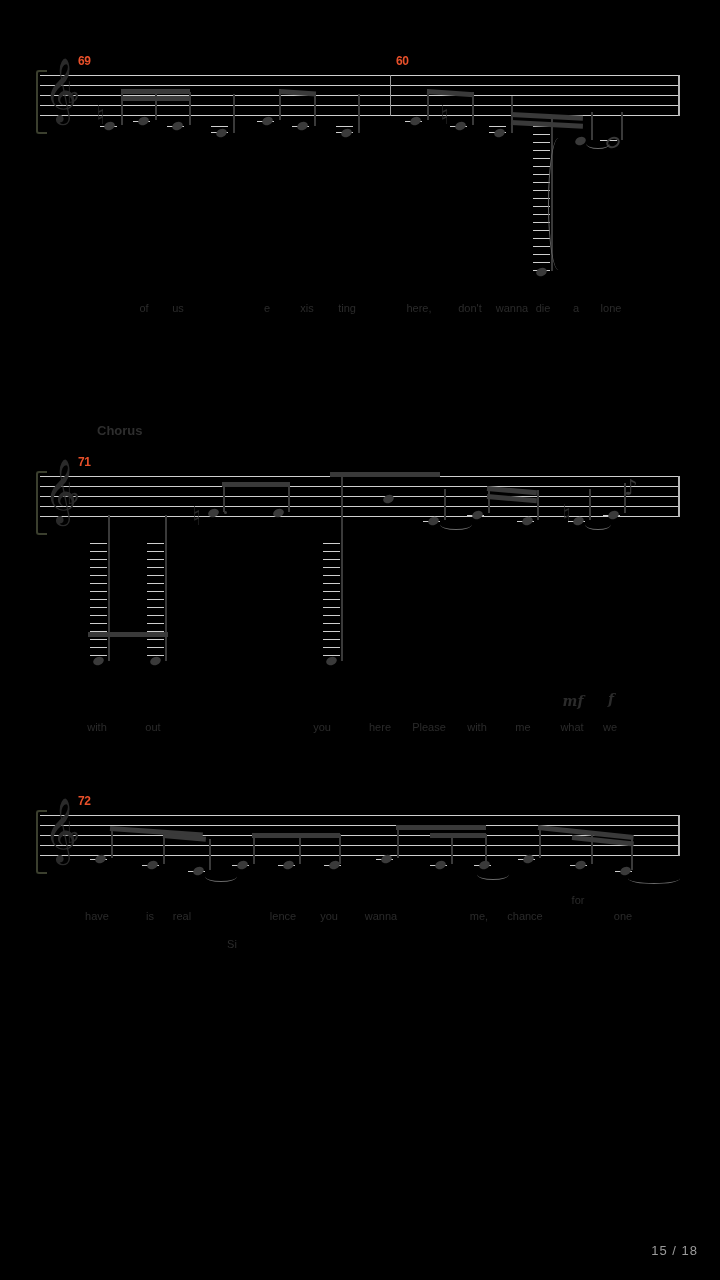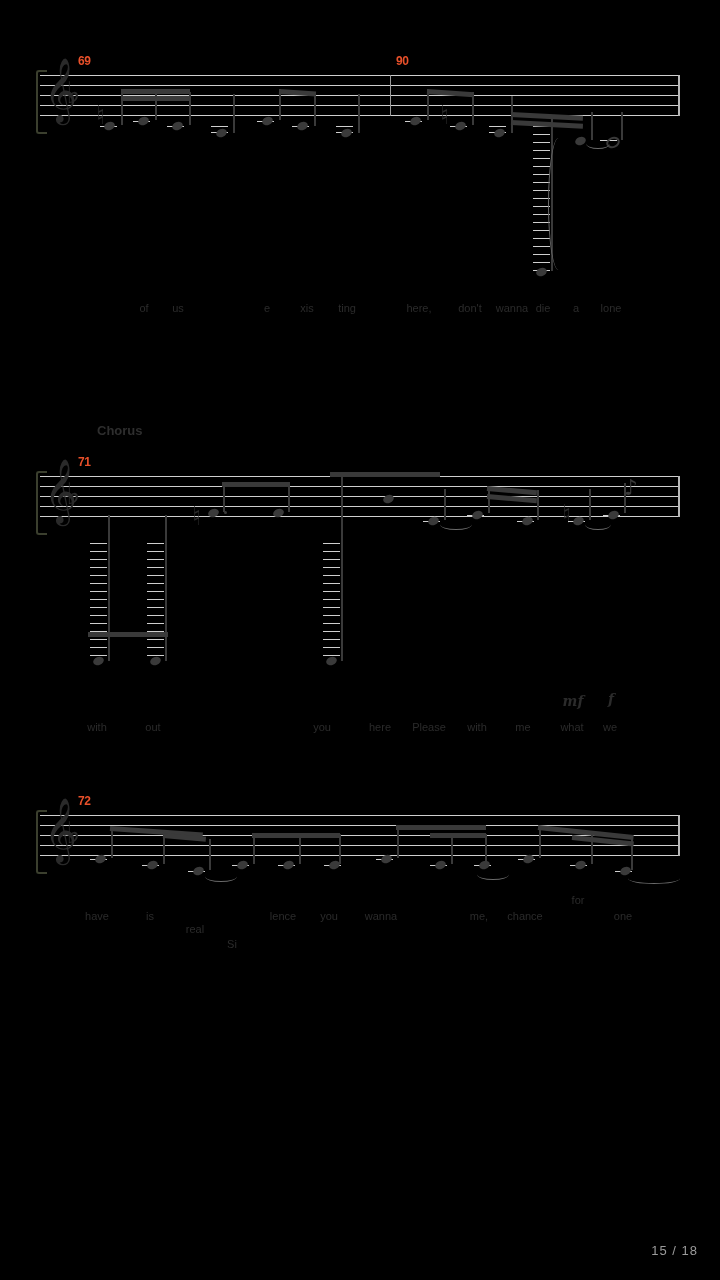--- a/index.html
+++ b/index.html
@@ -199,21 +199,21 @@
   }
 </style>
 </head>
 <body>
 
 <div class="page">
 
   <div class="system sys1">
 
     <div class="measure-num" style="left:78px; top:14px;">69</div>
-    <div class="measure-num" style="left:396px; top:14px;">90</div>
+    <div class="measure-num" style="left:396px; top:14px;">60</div>
 
     <div class="bracket" style="left:36px; top:30px; height:60px;"></div>
 
     <div class="staff" style="top:35px;">
       <div class="line l0"></div>
       <div class="line l1"></div>
       <div class="line l2"></div>
       <div class="line l3"></div>
       <div class="line l4"></div>
     </div>
@@ -540,21 +540,21 @@
     <div class="stem" style="left:591px; top:49px; height:30px;"></div>
 
     <div class="ledger" style="left:615px; top:86px;"></div>
     <div class="notehead" style="left:620px; top:82px;"></div>
     <div class="stem" style="left:631px; top:52px; height:33px;"></div>
 
     <div class="slur" style="left:628px; top:88px; width:52px;"></div>
 
     <div class="lyric" style="left:97px;  top:125px;">have</div>
     <div class="lyric" style="left:150px; top:125px;">is</div>
-    <div class="lyric" style="left:195px; top:125px;margin-top:13px;">real</div>
+    <div class="lyric" style="left:182px; top:125px;">real</div>
     <div class="lyric" style="left:232px; top:125px;margin-top:28px;">Si</div>
     <div class="lyric" style="left:283px; top:125px;">lence</div>
     <div class="lyric" style="left:329px; top:125px;">you</div>
     <div class="lyric" style="left:381px; top:125px;">wanna</div>
     <div class="lyric" style="left:479px; top:125px;">me,</div>
     <div class="lyric" style="left:525px; top:125px;">chance</div>
     <div class="lyric" style="left:578px; top:109px;">for</div>
     <div class="lyric" style="left:623px; top:125px;">one</div>
   </div>
 

